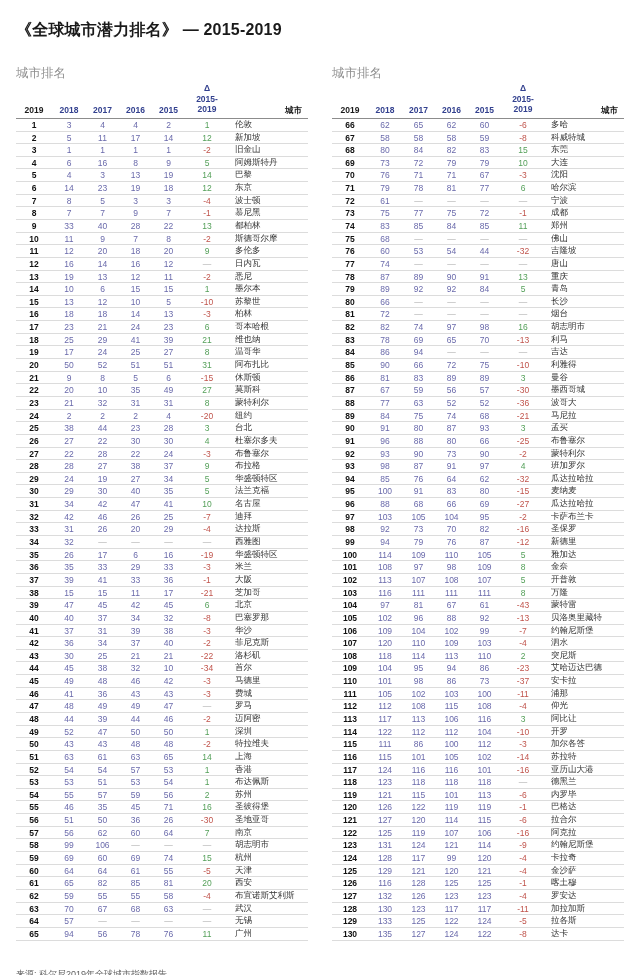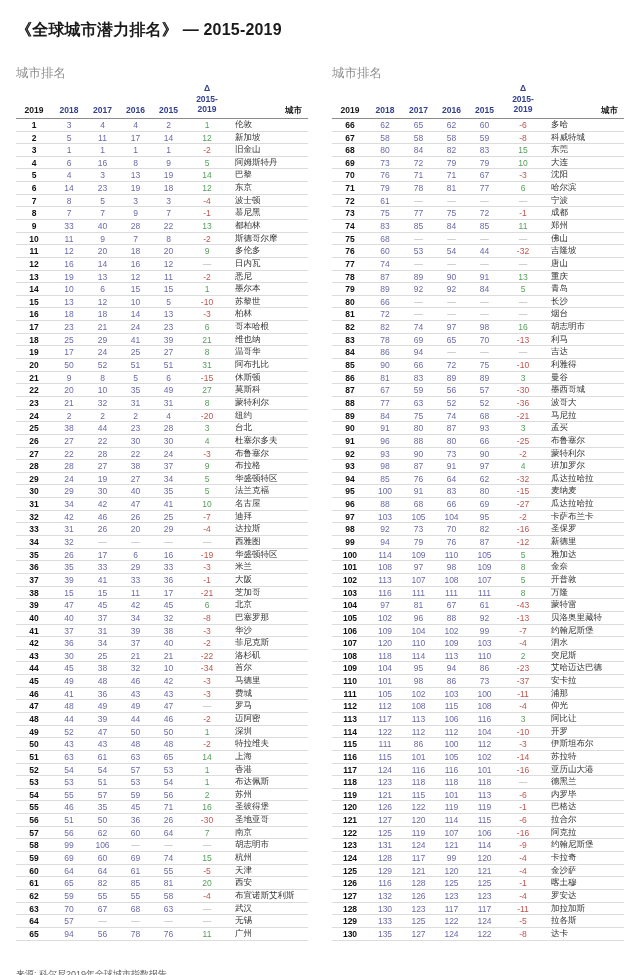--- a/index.html
+++ b/index.html
@@ -1096,21 +1096,21 @@
             <span class="c5 neg">-10</span>
             <span class="c6">开罗</span>
           </div>
           <div class="row">
             <span class="c0">115</span>
             <span class="c1">111</span>
             <span class="c2">86</span>
             <span class="c3">100</span>
             <span class="c4">112</span>
             <span class="c5 neg">-3</span>
-            <span class="c6">伊斯坦布尔</span>
+            <span class="c6">加尔各答</span>
           </div>
           <div class="row">
             <span class="c0">116</span>
             <span class="c1">115</span>
             <span class="c2">101</span>
             <span class="c3">105</span>
             <span class="c4">102</span>
             <span class="c5 neg">-14</span>
             <span class="c6">苏拉特</span>
           </div>

